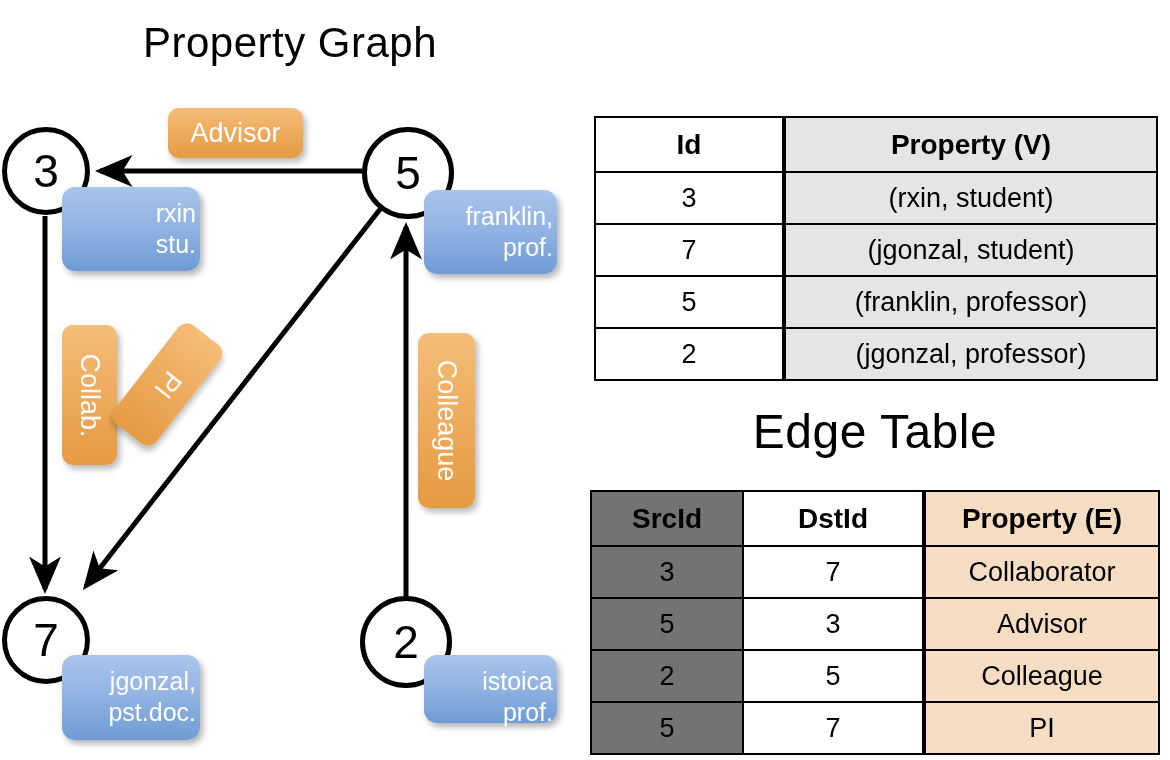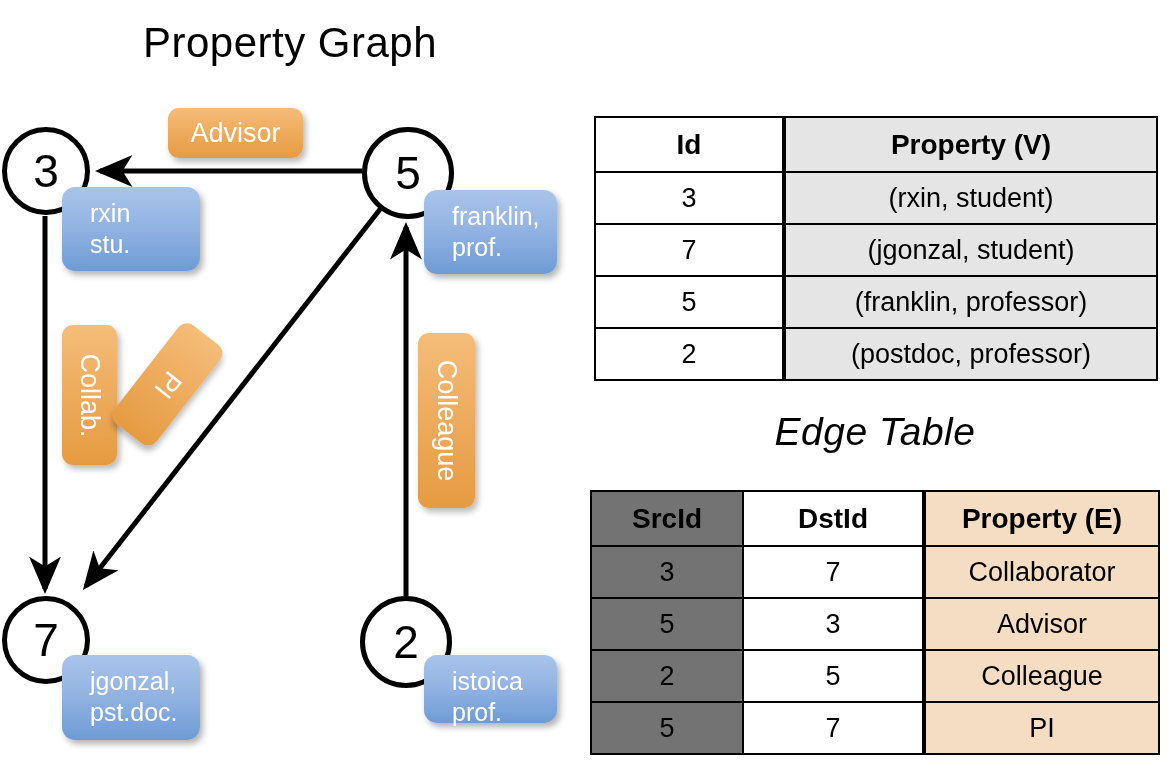--- a/index.html
+++ b/index.html
@@ -31,23 +31,22 @@
     font-size: 42px;
     line-height: 62px;
   }
   #title-vertex-table {
     left: 590px; top: 12px; width: 570px;
     font-size: 48px;
     line-height: 60px;
   }
   #title-edge-table {
     left: 590px; top: 402px; width: 570px;
-    font-size: 39px;
+    font-size: 48px;
     line-height: 60px;
-    font-style: italic;
   }
 
   
   #graph-canvas {
     position: absolute;
     left: 0; top: 0;
     width: 580px; height: 760px;
   }
   #graph-edges {
     position: absolute;
@@ -82,23 +81,24 @@
   
   .prop-box {
     position: absolute;
     border-radius: 13px;
     background: linear-gradient(to bottom, #a9c4ea 0%, #93b4e3 45%, #6e9bd5 100%);
     box-shadow: 3px 4px 6px rgba(0,0,0,0.30);
     color: #ffffff;
     font-family: "Liberation Sans", sans-serif;
     font-size: 25px;
     line-height: 31px;
-    padding: 11px 28px;
+    padding: 11px 4px;
     box-sizing: border-box;
     z-index: 6;
+    text-align: right;
   }
   #prop-rxin     { left: 62px;  top: 187px; width: 138px; height: 84px; }
   #prop-franklin { left: 424px; top: 190px; width: 133px; height: 84px; }
   #prop-jgonzal  { left: 62px;  top: 655px; width: 138px; height: 85px; }
   #prop-istoica  { left: 424px; top: 655px; width: 133px; height: 68px; }
 
   
   .edge-label {
     position: absolute;
     border-radius: 11px;
@@ -260,21 +260,21 @@
       <tr class="body-row">
         <td class="col-id">7</td>
         <td class="col-prop">(jgonzal, student)</td>
       </tr>
       <tr class="body-row">
         <td class="col-id">5</td>
         <td class="col-prop">(franklin, professor)</td>
       </tr>
       <tr class="body-row">
         <td class="col-id">2</td>
-        <td class="col-prop">(postdoc, professor)</td>
+        <td class="col-prop">(jgonzal, professor)</td>
       </tr>
     </tbody>
   </table>
 
   <table class="data-table" id="edge-table">
     <thead>
       <tr class="hdr-row">
         <th class="col-src">SrcId</th>
         <th class="col-dst">DstId</th>
         <th class="col-prop">Property (E)</th>

